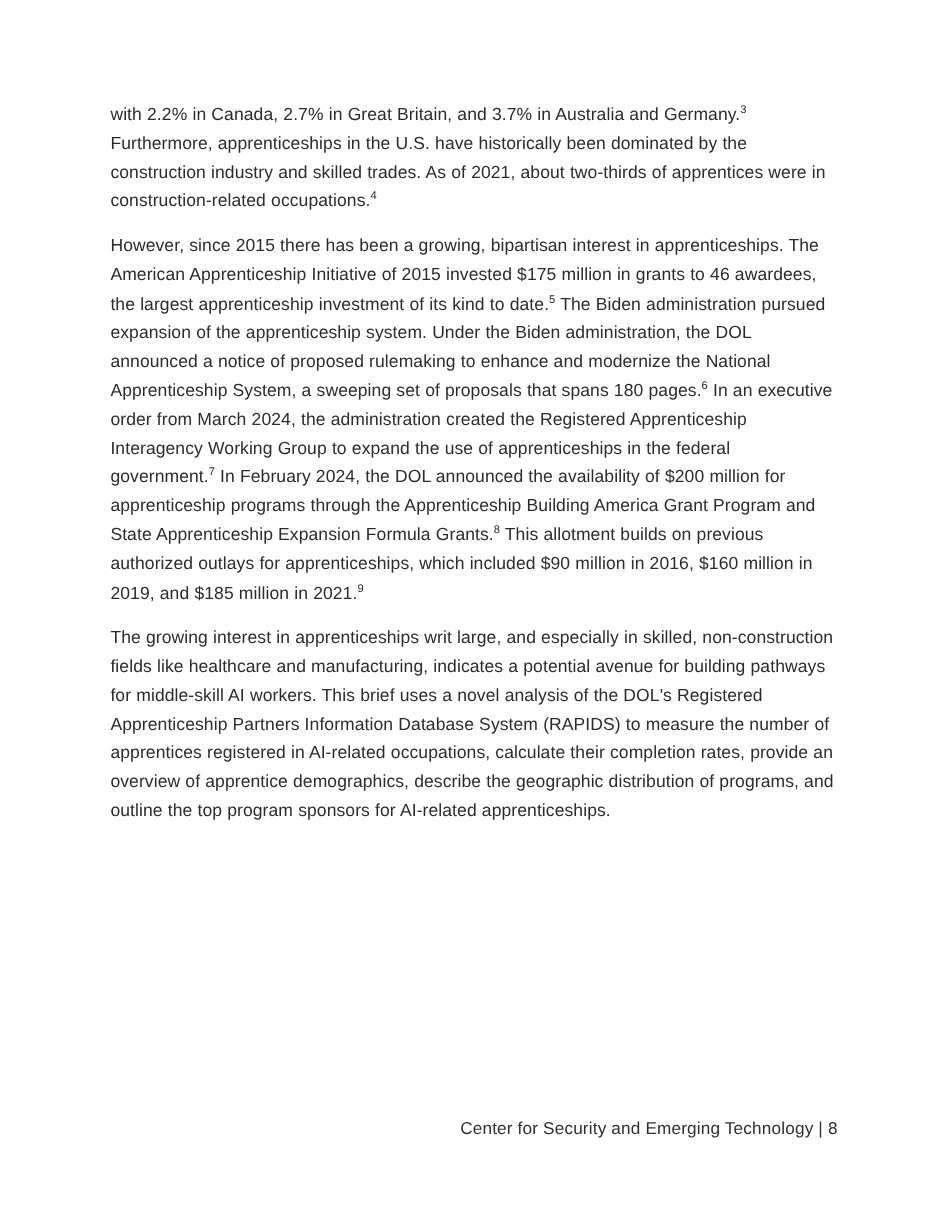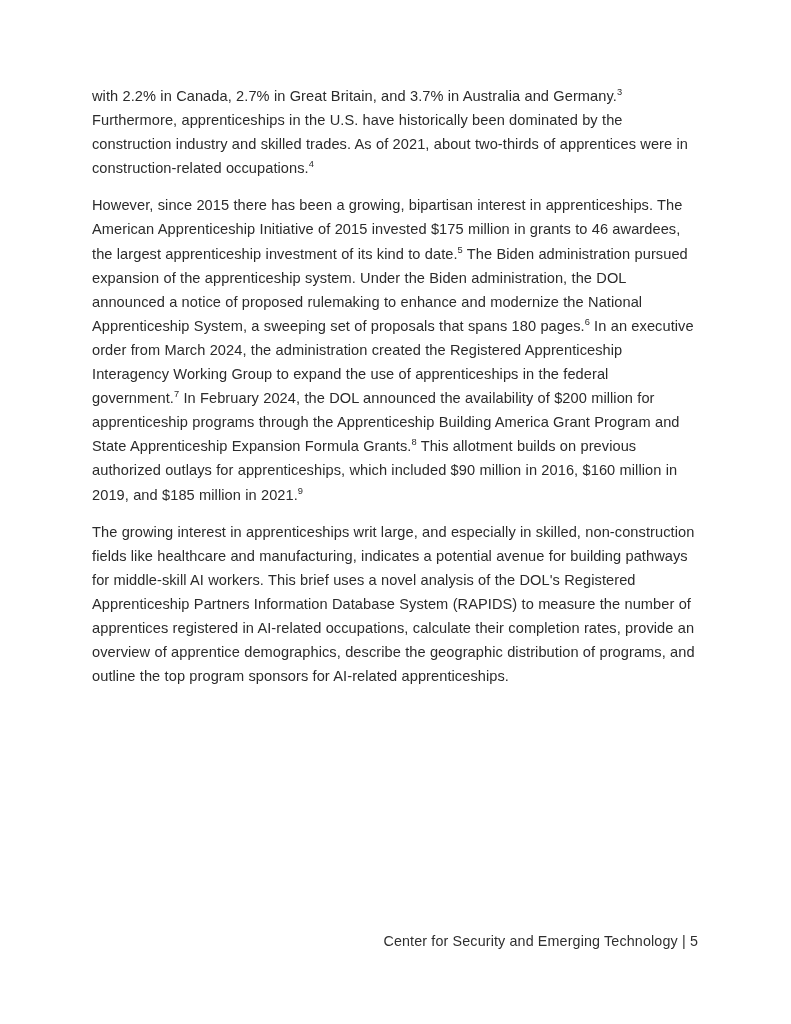--- a/index.html
+++ b/index.html
@@ -62,15 +62,15 @@
 <body>
 
 <div class="page">
 
   <div class="content">
     <p class="para">with 2.2% in Canada, 2.7% in Great Britain, and 3.7% in Australia and Germany.<sup>3</sup> Furthermore, apprenticeships in the U.S. have historically been dominated by the construction industry and skilled trades. As of 2021, about two-thirds of apprentices were in construction-related occupations.<sup>4</sup></p>
     <p class="para">However, since 2015 there has been a growing, bipartisan interest in apprenticeships. The American Apprenticeship Initiative of 2015 invested $175 million in grants to 46 awardees, the largest apprenticeship investment of its kind to date.<sup>5</sup> The Biden administration pursued expansion of the apprenticeship system. Under the Biden administration, the DOL announced a notice of proposed rulemaking to enhance and modernize the National Apprenticeship System, a sweeping set of proposals that spans 180 pages.<sup>6</sup> In an executive order from March 2024, the administration created the Registered Apprenticeship Interagency Working Group to expand the use of apprenticeships in the federal government.<sup>7</sup> In February 2024, the DOL announced the availability of $200 million for apprenticeship programs through the Apprenticeship Building America Grant Program and State Apprenticeship Expansion Formula Grants.<sup>8</sup> This allotment builds on previous authorized outlays for apprenticeships, which included $90 million in 2016, $160 million in 2019, and $185 million in 2021.<sup>9</sup></p>
     <p class="para">The growing interest in apprenticeships writ large, and especially in skilled, non-construction fields like healthcare and manufacturing, indicates a potential avenue for building pathways for middle-skill AI workers. This brief uses a novel analysis of the DOL's Registered Apprenticeship Partners Information Database System (RAPIDS) to measure the number of apprentices registered in AI-related occupations, calculate their completion rates, provide an overview of apprentice demographics, describe the geographic distribution of programs, and outline the top program sponsors for AI-related apprenticeships.</p>
   </div>
 
-  <div class="footer">Center for Security and Emerging Technology | 5</div>
+  <div class="footer">Center for Security and Emerging Technology | 8</div>
 
 </div>
 
 </body></html>

